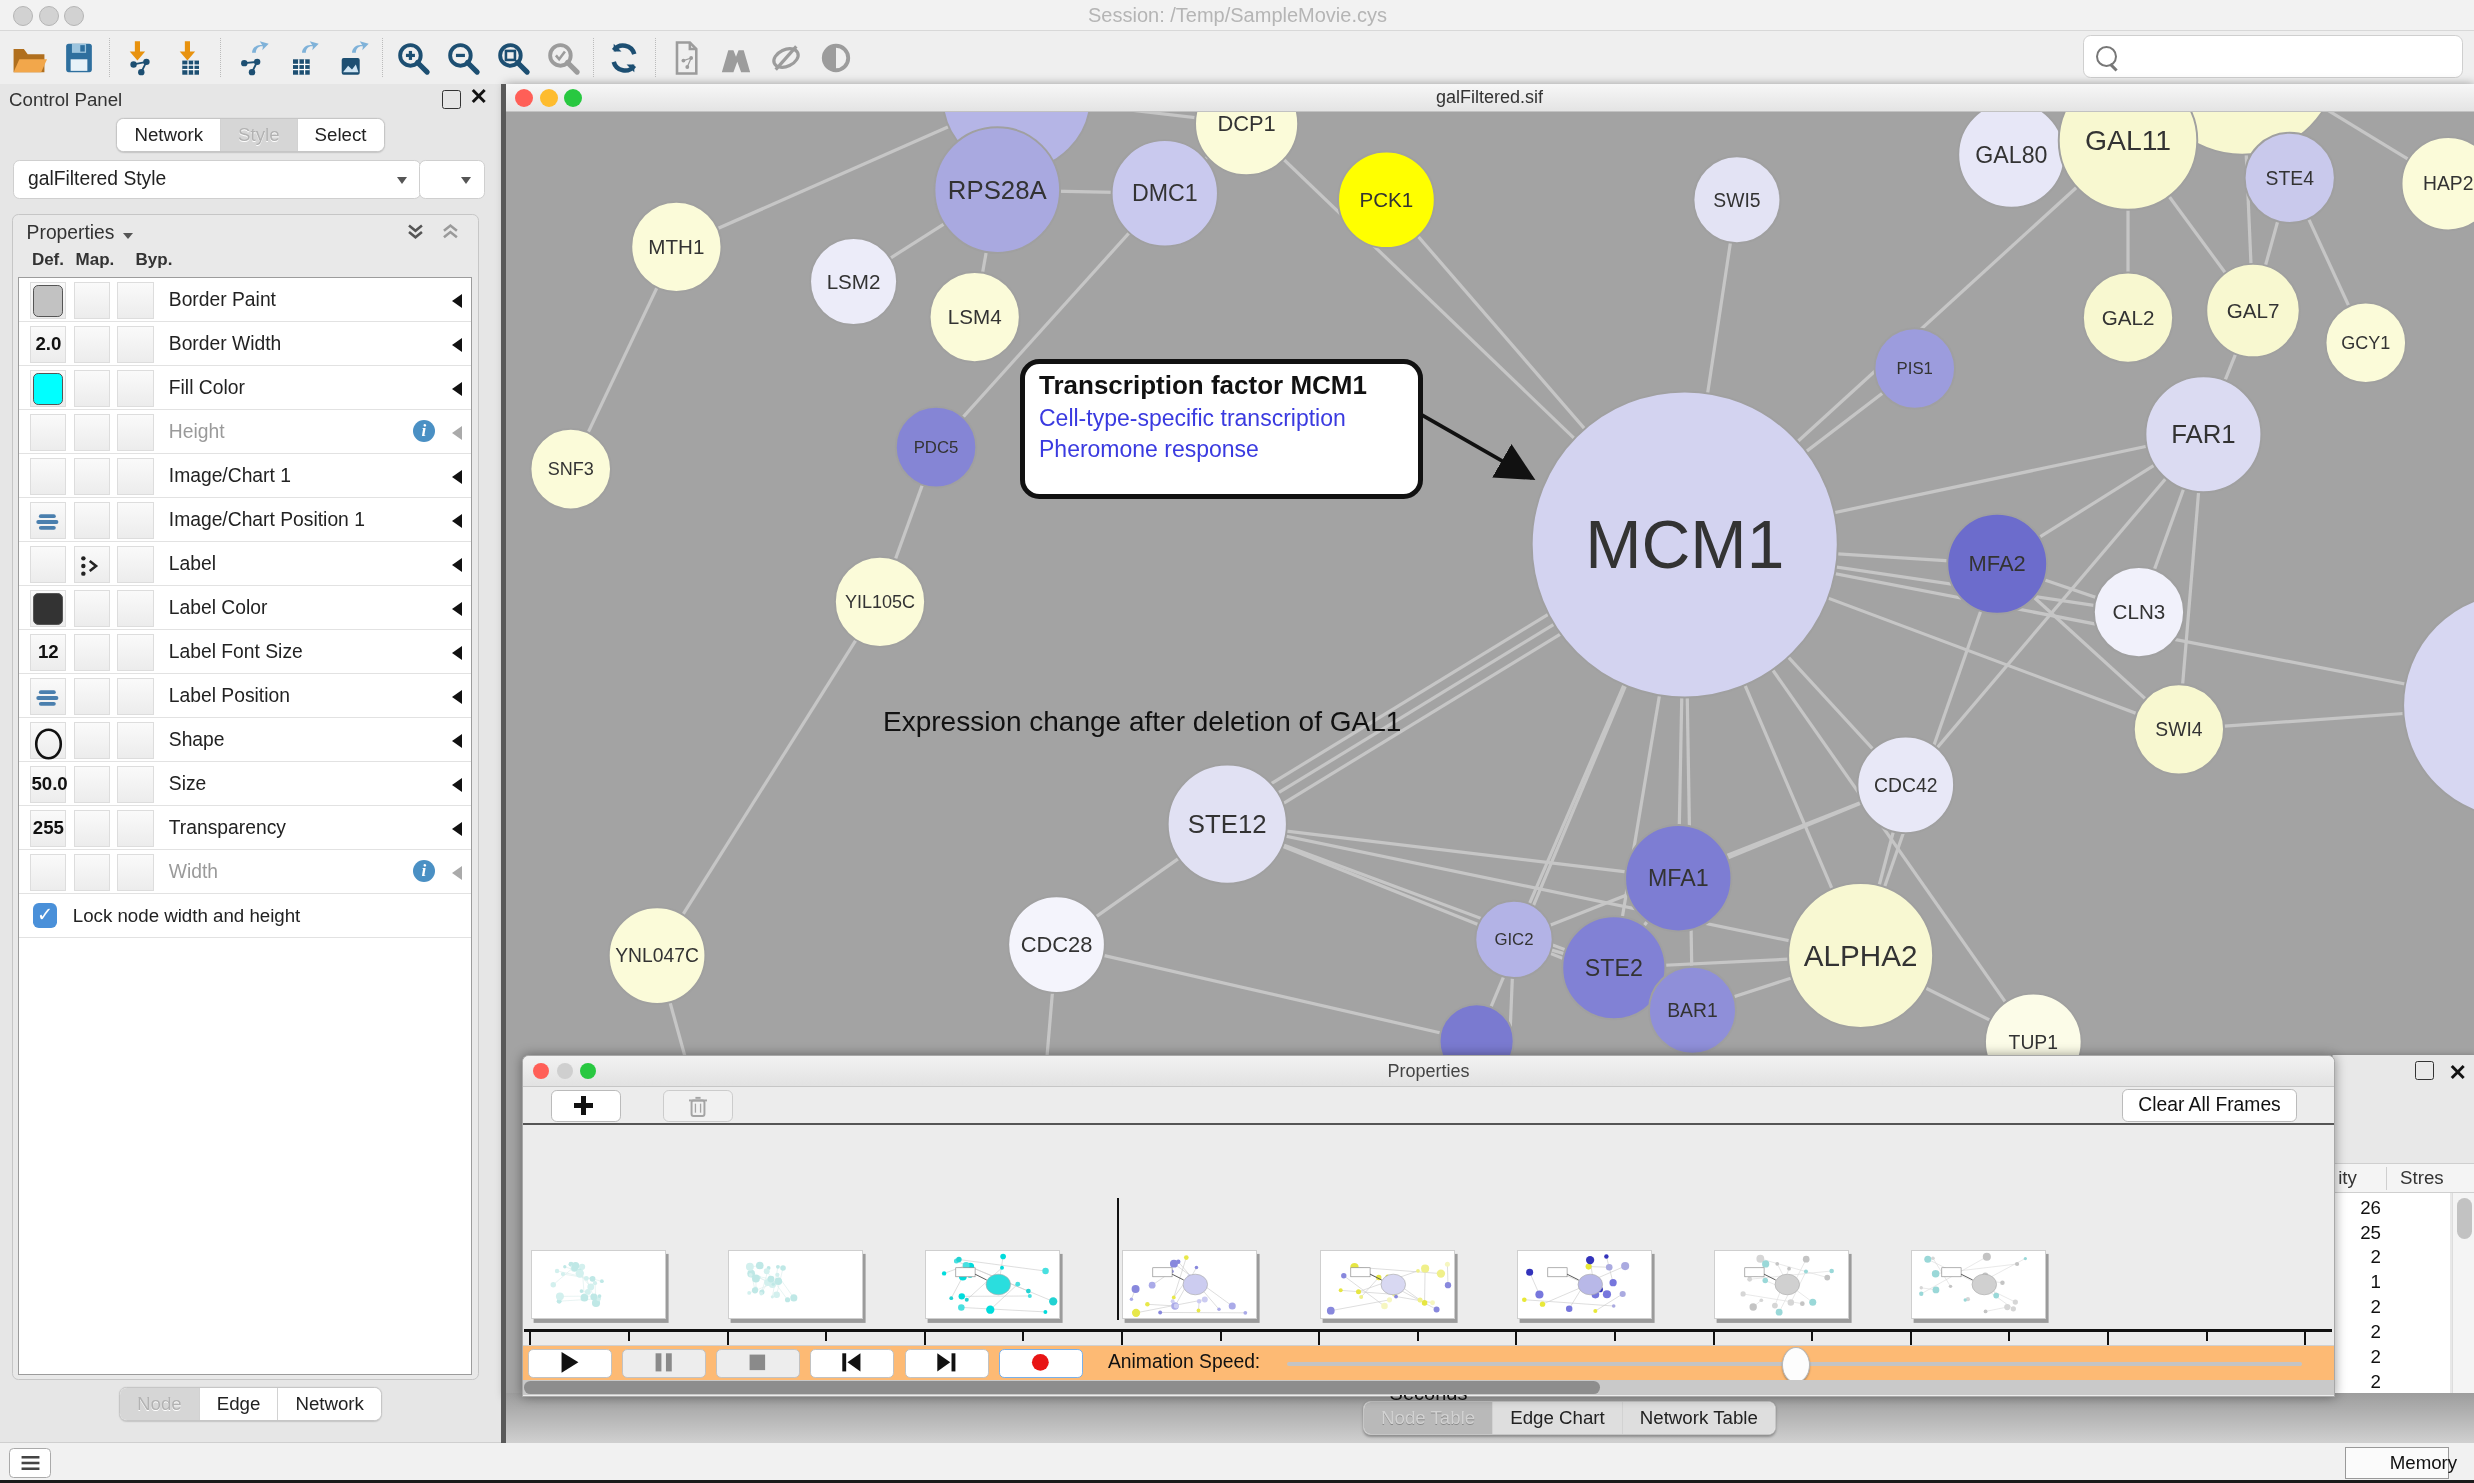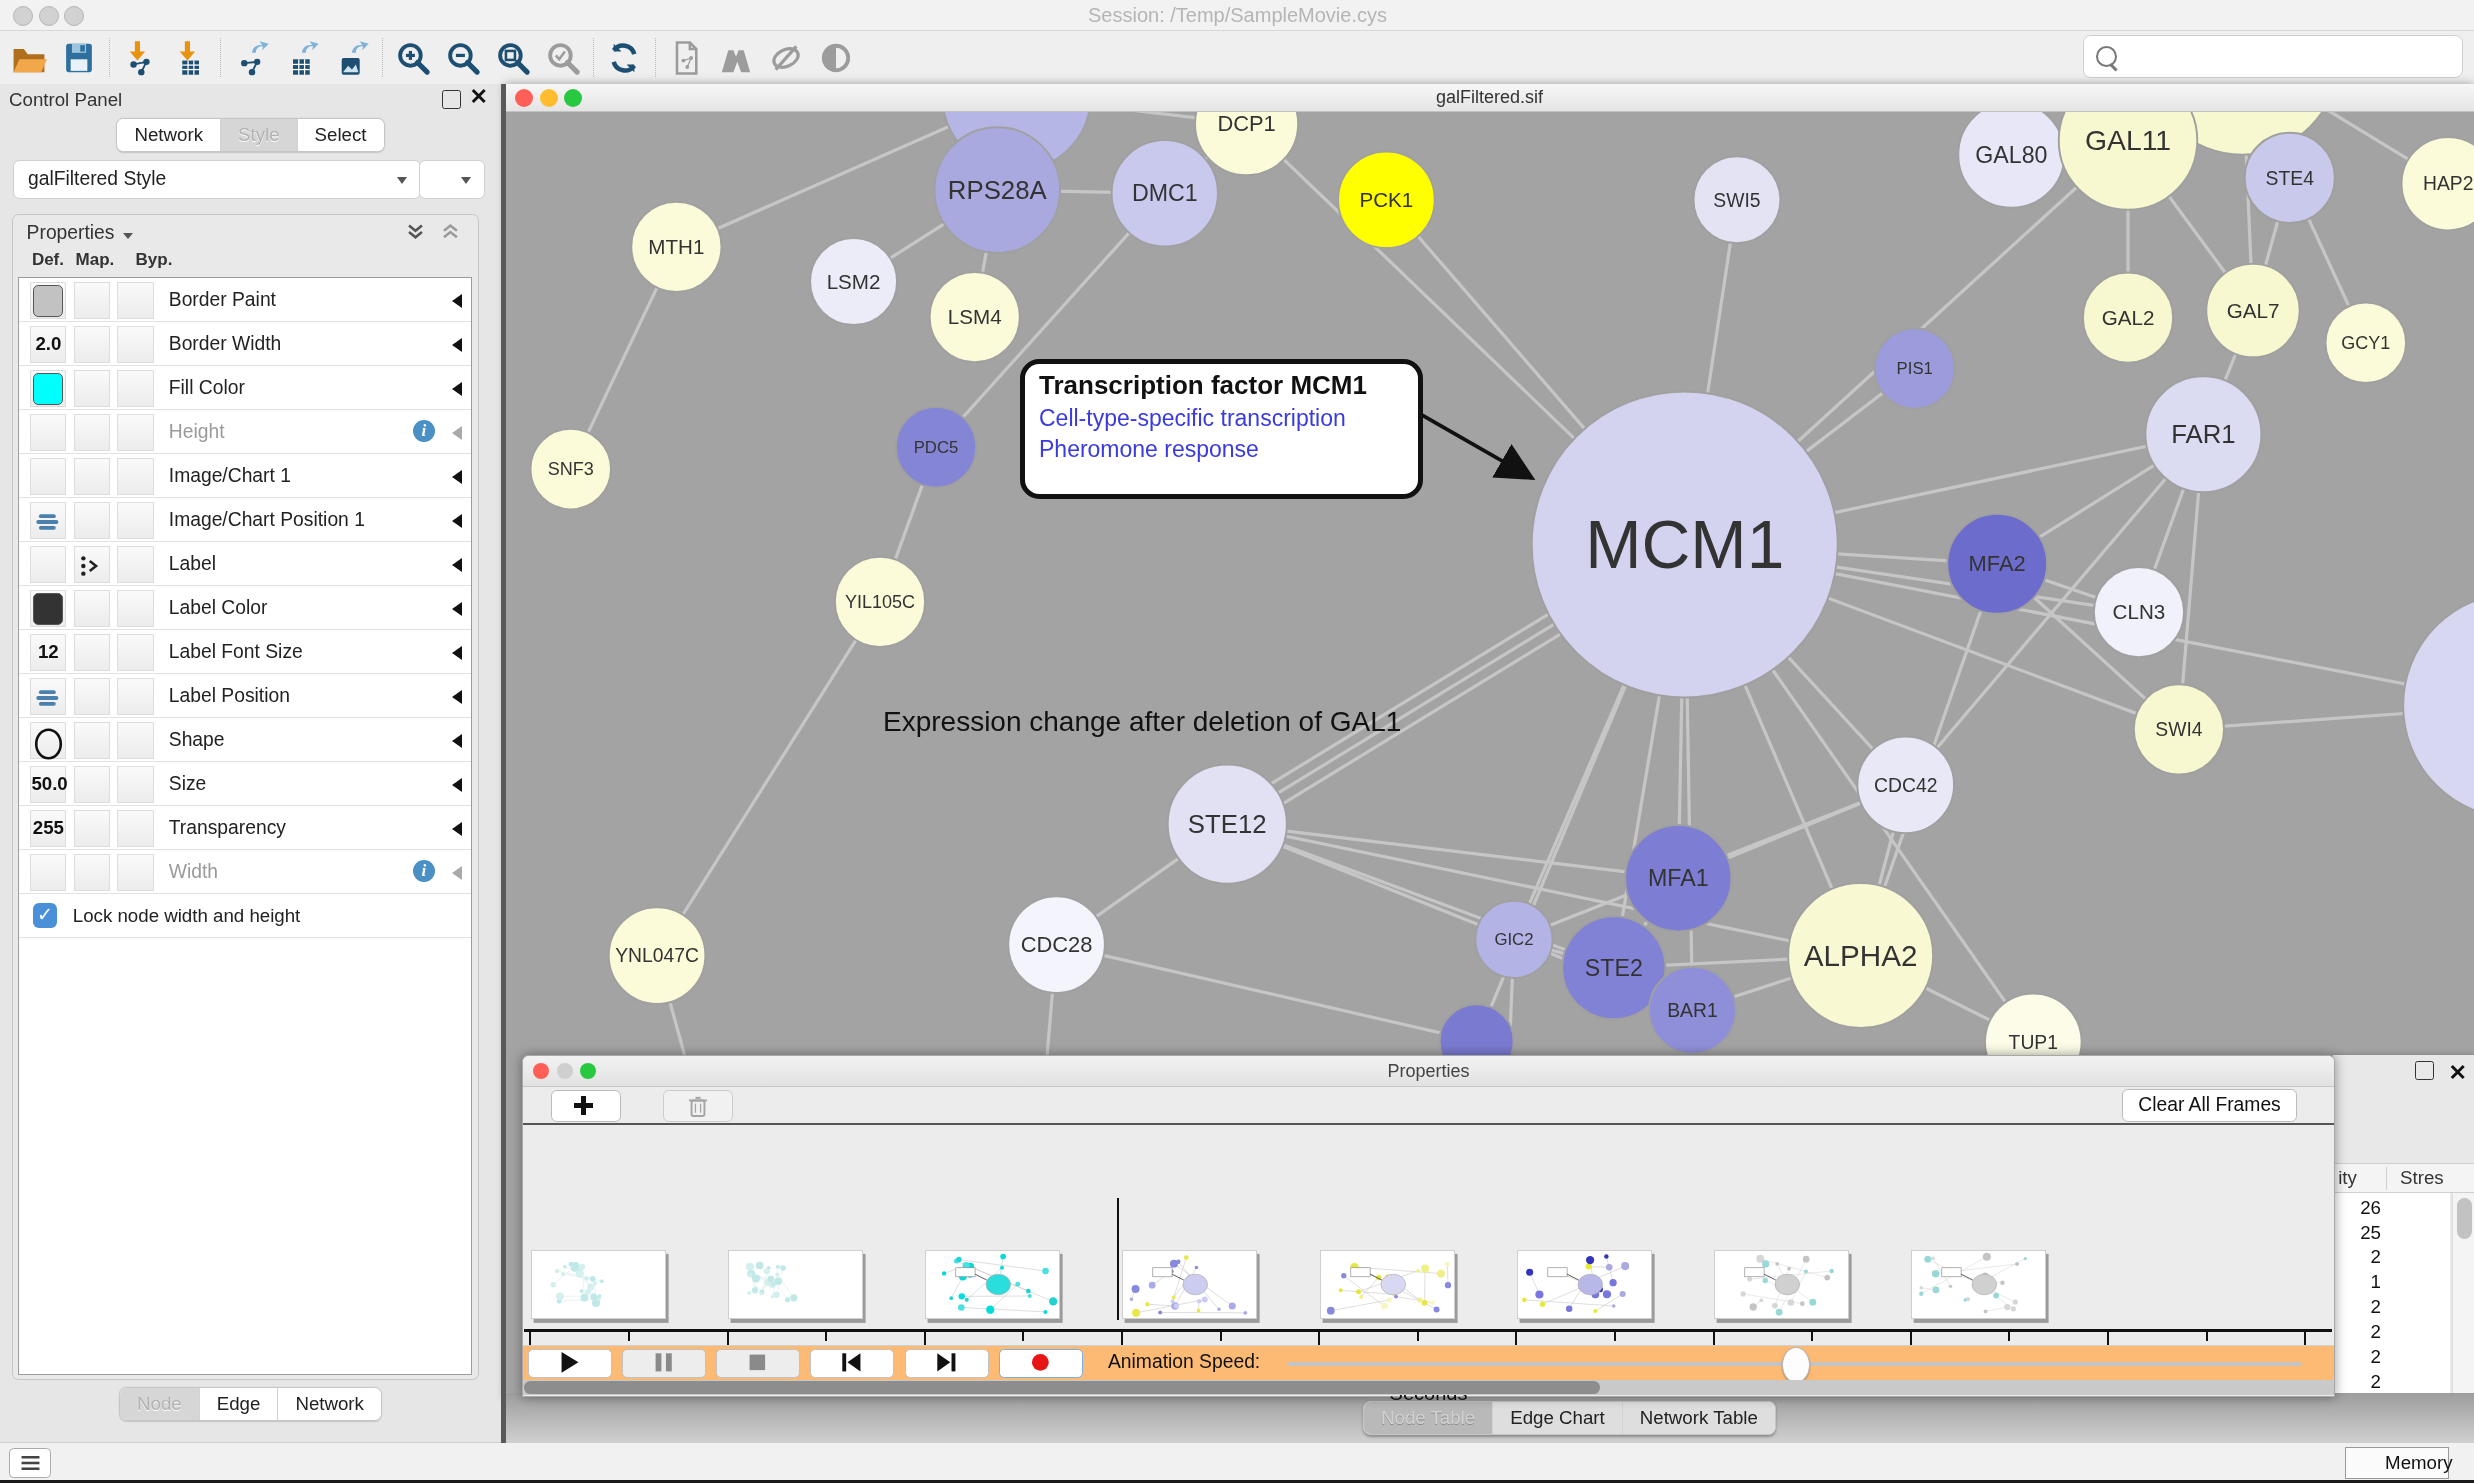--- a/index.html
+++ b/index.html
@@ -131,21 +131,21 @@
   #speed-handle{position:absolute;top:-15px;width:26px;height:34px;background:#fdfdfd;border:1.3px solid #b8b8b8;
       border-radius:50%;box-shadow:0 1.3px 1.9px rgba(0,0,0,.3);}
   #cy-scrollbar{position:absolute;left:0;top:324px;width:100%;height:15px;background:#c9c9c9;}
   #cy-scroll-thumb{position:absolute;left:1.3px;top:0.6px;width:1076px;height:13.5px;background:#8d8d8d;border-radius:6.4px;}
 
   
   #statusbar{left:0;top:1442px;width:2475px;height:37px;background:#f1f1f1;border-top:1.3px solid #cfcfcf;}
   #list-btn{position:absolute;left:9px;top:5.2px;width:40px;height:28px;background:#fff;border:1.3px solid #aaa;border-radius:4.5px;
       display:flex;align-items:center;justify-content:center;}
   #memory-btn{position:absolute;right:26px;top:3.9px;width:102px;height:30px;background:#fbfbfb;border:1.3px solid #999;
-      display:flex;align-items:center;justify-content:center;font-size:18.7px;color:#111;gap:36px;}
+      display:flex;align-items:center;font-size:18.7px;color:#111;gap:36px;}
   #memory-dot{width:17.4px;height:17.4px;border-radius:50%;background:#1d9e3f;margin-right:7.7px;}
   #page-bottom-line{left:0;top:1480px;width:2475px;height:3.9px;background:#1a1a1a;}
   #cp-divider{left:501px;top:84px;width:4.5px;height:1359px;background:#595959;z-index:6;}
 </style>
 </head>
 <body>
 
 <div id="app">
 
   <div id="titlebar" class="abs">

